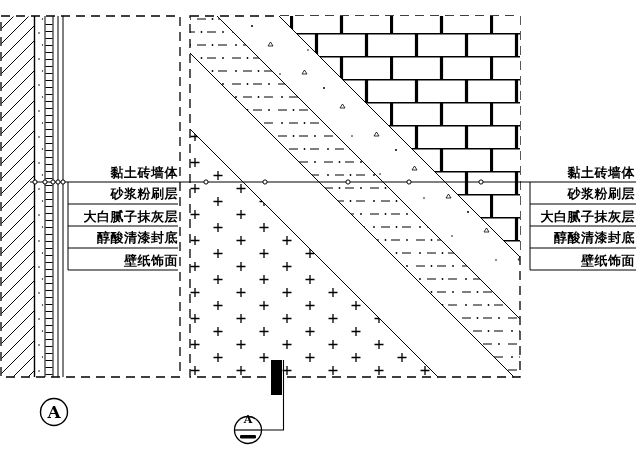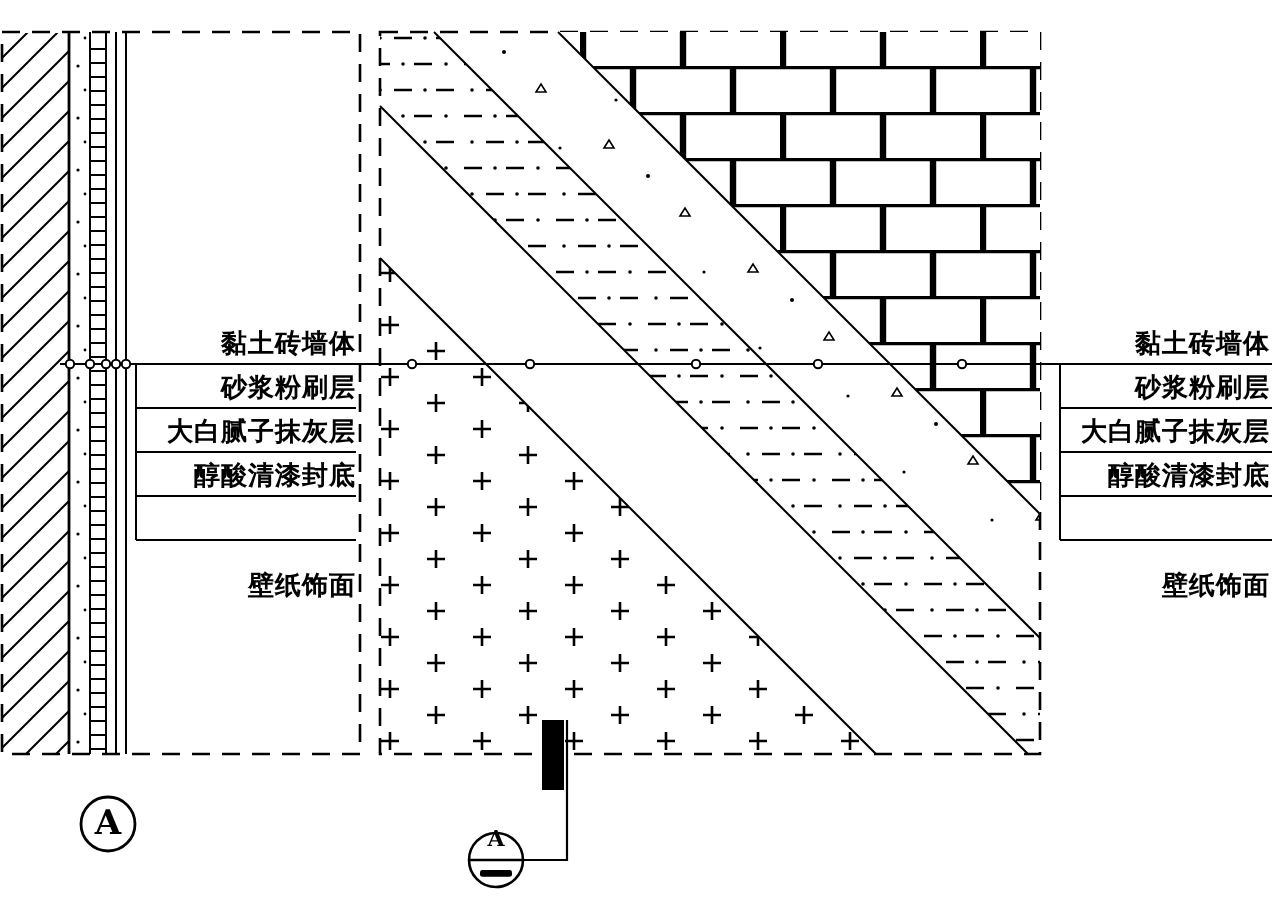--- a/index.html
+++ b/index.html
@@ -8,21 +8,21 @@
     font-family:"DejaVu Sans","Liberation Sans",sans-serif;overflow:hidden;
   }
   .canvas svg{position:absolute;left:0;top:0;}
   .layer-label{
     position:absolute;height:16px;line-height:16px;white-space:nowrap;
     font-size:13px;font-weight:bold;color:#000;letter-spacing:0.5px;
     text-align:right;
   }
   .labels-left .layer-label{right:458px;}
   .labels-right .layer-label{right:1px;}
-  .lbl-0{top:165px;} .lbl-1{top:187px;font-family:Liberation Mono, monospace;} .lbl-2{top:209px;margin-left:32px;} .lbl-3{top:231px;font-family:Liberation Mono, monospace;} .lbl-4{top:253px;margin-top:33px;}
+  .lbl-0{top:165px;} .lbl-1{top:187px;font-family:Liberation Mono, monospace;} .lbl-2{top:209px;margin-left:32px;} .lbl-3{top:231px;font-family:Liberation Mono, monospace;} .lbl-4{top:253px;}
   .section-letter{
     position:absolute;left:40px;top:402px;width:28px;text-align:center;
     font-family:"DejaVu Serif","Liberation Serif",serif;
     font-weight:bold;font-size:17px;line-height:20px;color:#000;
   }
   .detail-letter{
     position:absolute;left:238px;top:414px;width:20px;text-align:center;
     font-family:"DejaVu Serif","Liberation Serif",serif;
     font-weight:bold;font-size:11px;line-height:11px;color:#000;
   }

